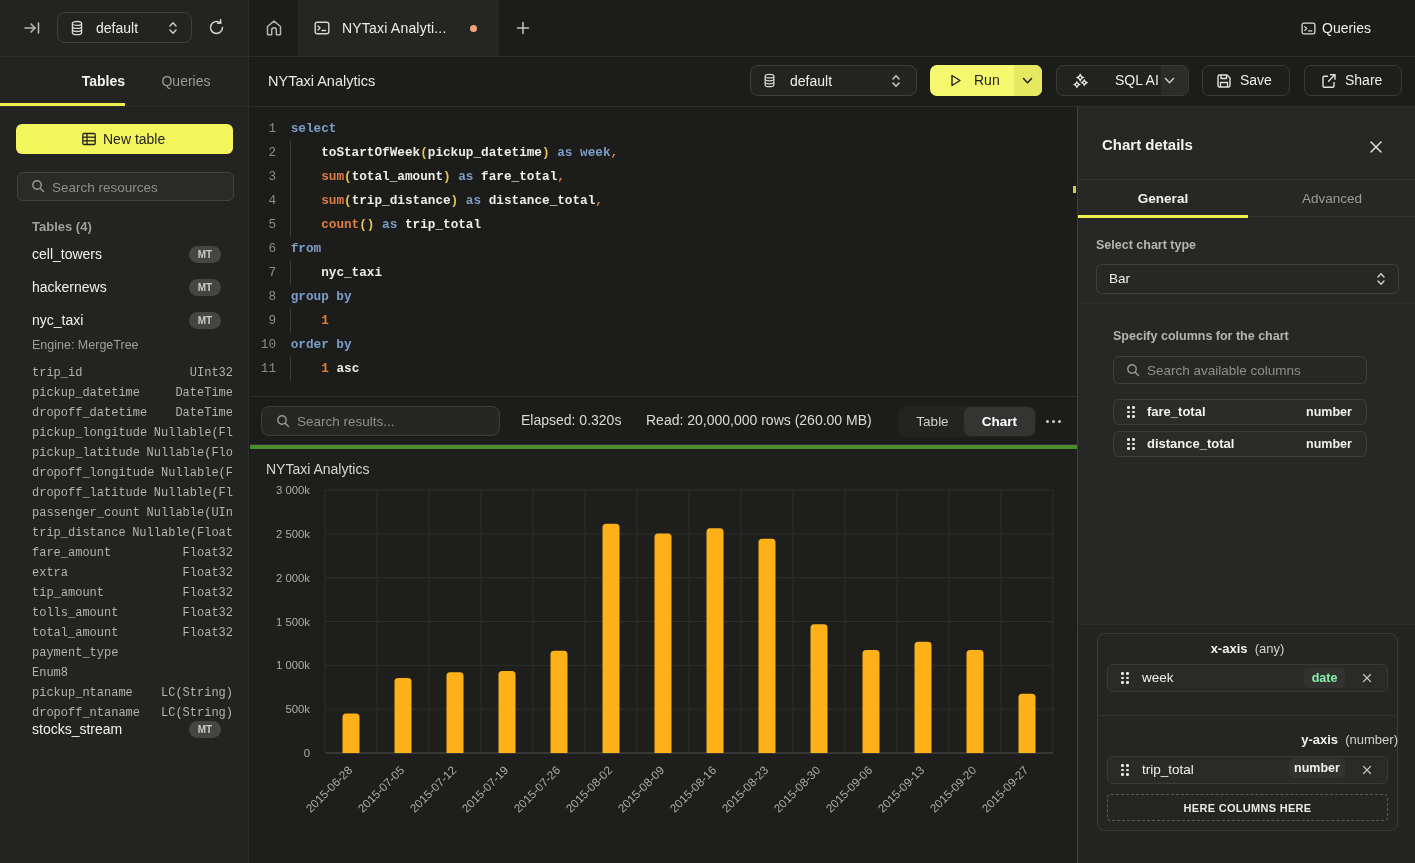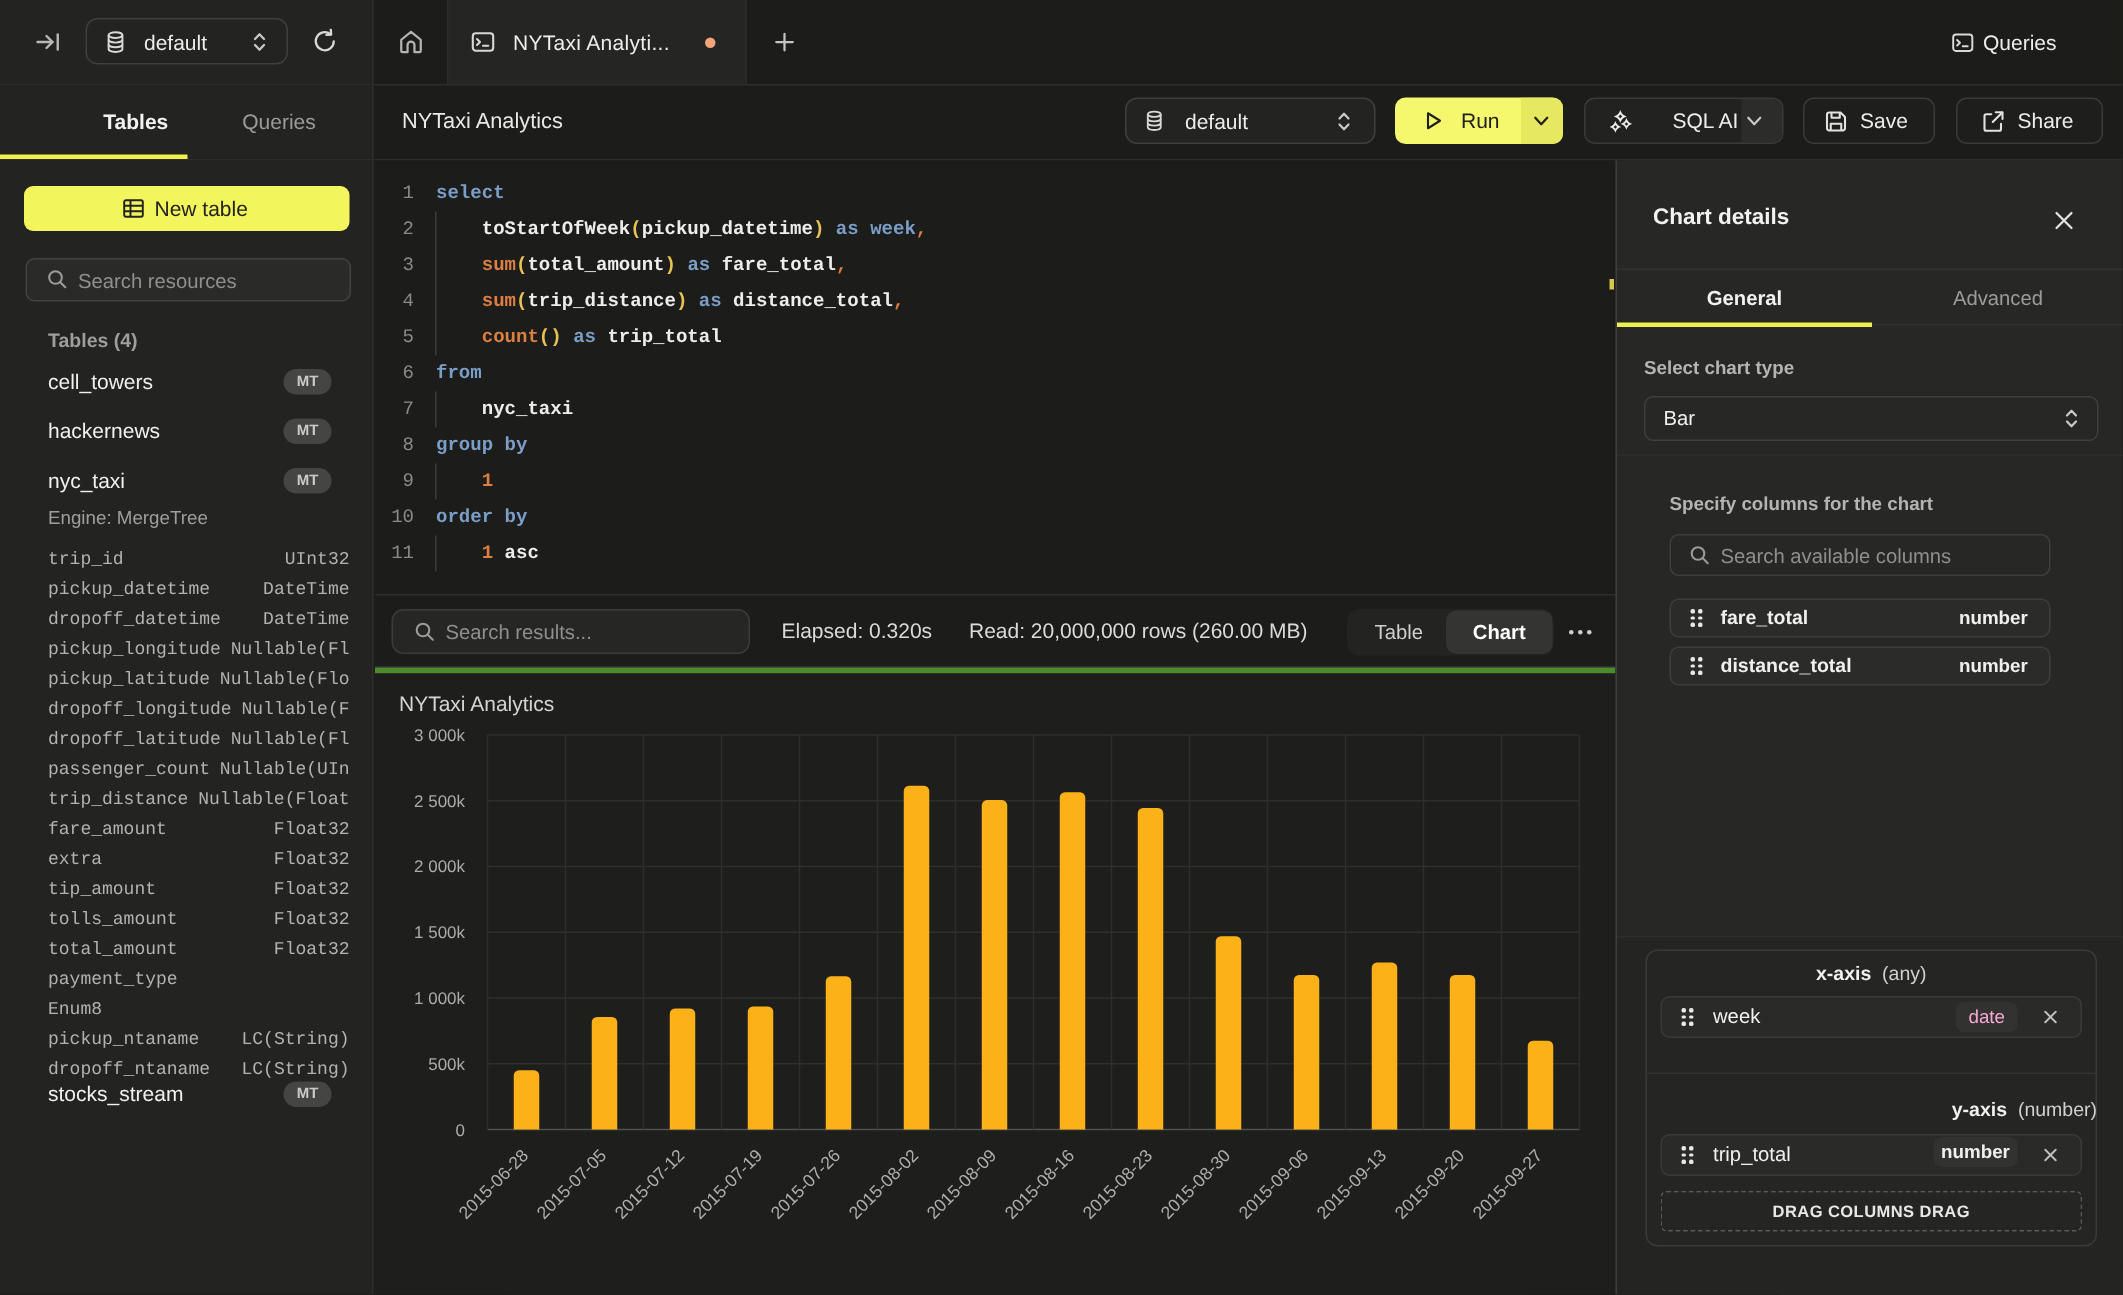--- a/index.html
+++ b/index.html
@@ -60,21 +60,21 @@
     <rect x="1.2" y="2.2" width="13.6" height="11.6" rx="2"></rect>
     <polyline points="4,6 6,8 4,10"></polyline>
       <line x1="8" y1="10.5" x2="11.5" y2="10.5"></line>
   </svg>
   <div class="abs" style="left:1322px;top:20px;font-size:14px;font-weight:500;color:#ededeb;">Queries</div>
 </div>
 
 <div class="abs" id="header" style="left:0;top:57px;width:1415px;height:50px;border-bottom:1px solid #2d2d2b;">
 
   <div class="abs" style="left:0;top:0;width:249px;height:49px;border-right:1px solid #2d2d2b;background:#232321;"></div>
-  <div class="abs" style="left:0;top:0;width:125px;height:49px;text-align:center;line-height:49px;font-size:14px;font-weight:600;color:#f2f2f0;margin-left:28px;">Tables</div>
+  <div class="abs" style="left:0;top:0;width:125px;height:49px;text-align:right;line-height:49px;font-size:14px;font-weight:600;color:#f2f2f0;">Tables</div>
   <div class="abs" style="left:125px;top:0;width:122px;height:49px;text-align:center;line-height:49px;font-size:14px;color:#9b9b99;">Queries</div>
   <div class="abs" style="left:0;top:46px;width:125px;height:3px;background:#eef04d;"></div>
 
   <div class="abs" style="left:268px;top:0;height:49px;line-height:49px;font-size:14.5px;color:#e8e8e6;">NYTaxi Analytics</div>
 
   <div class="abs" style="left:750px;top:8px;width:167px;height:31px;border:1px solid #3f3f3d;border-radius:8px;background:#232321;"></div>
   <svg class="abs" style="left:762px;top:16px;" width="15" height="15" viewBox="0 0 16 16" fill="none" stroke="#d8d8d6" stroke-width="1.3">
     <ellipse cx="8" cy="3.4" rx="4.6" ry="1.9"></ellipse>
     <path d="M3.4 3.4 v3.1 c0 1.05 2.06 1.9 4.6 1.9 s4.6 -0.85 4.6 -1.9 v-3.1"></path>
     <path d="M3.4 6.5 v3.1 c0 1.05 2.06 1.9 4.6 1.9 s4.6 -0.85 4.6 -1.9 v-3.1"></path>
@@ -398,21 +398,21 @@
   <div class="abs" style="left:29px;top:557px;width:281px;height:28px;border:1px solid #3a3a38;border-radius:6px;background:#2a2a28;"></div>
   <div class="abs dots" style="left: 43px; top: 565px; width: 8px; height: 12px;">
       <div style="position:absolute;left:0px;top:0px;width:2.5px;height:2.5px;border-radius:50%;background:#e8e8e6;"></div>
       <div style="position:absolute;left:5px;top:0px;width:2.5px;height:2.5px;border-radius:50%;background:#e8e8e6;"></div>
       <div style="position:absolute;left:0px;top:4.5px;width:2.5px;height:2.5px;border-radius:50%;background:#e8e8e6;"></div>
       <div style="position:absolute;left:5px;top:4.5px;width:2.5px;height:2.5px;border-radius:50%;background:#e8e8e6;"></div>
       <div style="position:absolute;left:0px;top:9px;width:2.5px;height:2.5px;border-radius:50%;background:#e8e8e6;"></div>
       <div style="position:absolute;left:5px;top:9px;width:2.5px;height:2.5px;border-radius:50%;background:#e8e8e6;"></div>
     </div>
   <div class="abs" style="left:64px;top:563px;font-size:13.5px;color:#f0f0ee;">week</div>
-  <div class="abs" style="left:226px;top:561px;width:41px;height:20px;background:#323230;border-radius:5px;text-align:center;line-height:20px;font-size:12.5px;font-weight:400;color:#f9a8d4;">date</div>
+  <div class="abs" style="left:226px;top:561px;width:41px;height:20px;background:#323230;border-radius:5px;text-align:center;line-height:20px;font-size:12.5px;font-weight:700;color:#86efac;">date</div>
   <svg class="abs" style="left:284px;top:566px;" width="10" height="10" viewBox="0 0 10 10" fill="none" stroke="#c0c0be" stroke-width="1.3" stroke-linecap="round">
     <line x1="1.5" y1="1.5" x2="8.5" y2="8.5"></line>
       <line x1="8.5" y1="1.5" x2="1.5" y2="8.5"></line>
   </svg>
   <div class="abs" style="left:19px;top:608px;width:301px;height:1px;background:#323230;"></div>
   <div class="abs" style="left:19px;top:625px;width:301px;text-align:right;font-size:13px;color:#d0d0ce;"><b style="color:#f0f0ee;">y-axis</b> &nbsp;(number)</div>
   <div class="abs" style="left:29px;top:649px;width:281px;height:28px;border:1px solid #3a3a38;border-radius:6px;background:#2a2a28;"></div>
   <div class="abs dots" style="left: 43px; top: 657px; width: 8px; height: 12px;">
       <div style="position:absolute;left:0px;top:0px;width:2.5px;height:2.5px;border-radius:50%;background:#e8e8e6;"></div>
       <div style="position:absolute;left:5px;top:0px;width:2.5px;height:2.5px;border-radius:50%;background:#e8e8e6;"></div>
@@ -420,14 +420,14 @@
       <div style="position:absolute;left:5px;top:4.5px;width:2.5px;height:2.5px;border-radius:50%;background:#e8e8e6;"></div>
       <div style="position:absolute;left:0px;top:9px;width:2.5px;height:2.5px;border-radius:50%;background:#e8e8e6;"></div>
       <div style="position:absolute;left:5px;top:9px;width:2.5px;height:2.5px;border-radius:50%;background:#e8e8e6;"></div>
     </div>
   <div class="abs" style="left:64px;top:655px;font-size:13.5px;color:#f0f0ee;">trip_total</div>
   <div class="abs" style="left:211px;top:651px;width:56px;height:20px;background:#323230;border-radius:5px;text-align:center;line-height:20px;font-size:12.5px;font-weight:700;color:#f0f0ee;">number</div>
   <svg class="abs" style="left:284px;top:658px;" width="10" height="10" viewBox="0 0 10 10" fill="none" stroke="#c0c0be" stroke-width="1.3" stroke-linecap="round">
     <line x1="1.5" y1="1.5" x2="8.5" y2="8.5"></line>
       <line x1="8.5" y1="1.5" x2="1.5" y2="8.5"></line>
   </svg>
-  <div class="abs" style="left:29px;top:687px;width:281px;height:27px;border:1px dashed #5a5a58;border-radius:4px;text-align:center;line-height:27px;font-size:11px;font-weight:700;letter-spacing:0.3px;color:#e8e8e6;">DRAG COLUMNS DRAG</div>
+  <div class="abs" style="left:29px;top:687px;width:281px;height:27px;border:1px dashed #5a5a58;border-radius:4px;text-align:center;line-height:27px;font-size:11px;font-weight:700;letter-spacing:0.3px;color:#e8e8e6;">HERE COLUMNS HERE</div>
 </div>
 
 </body></html>

